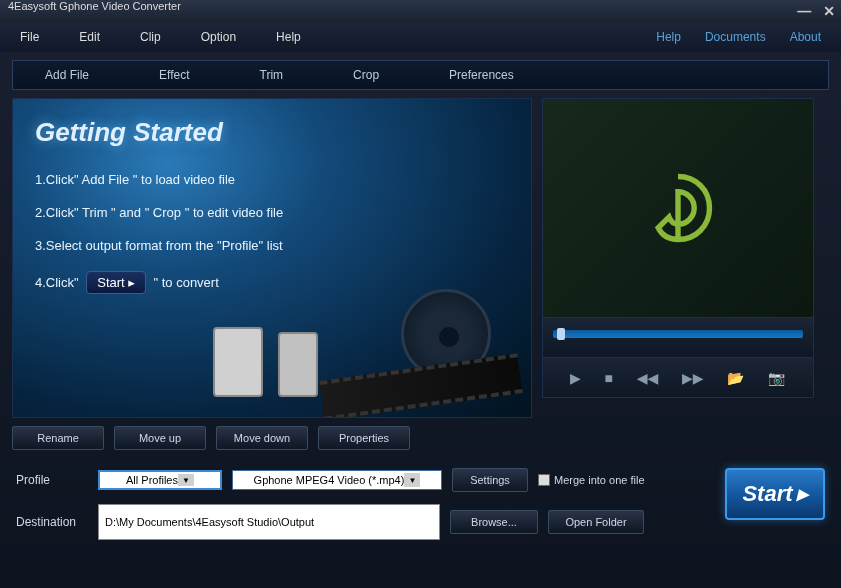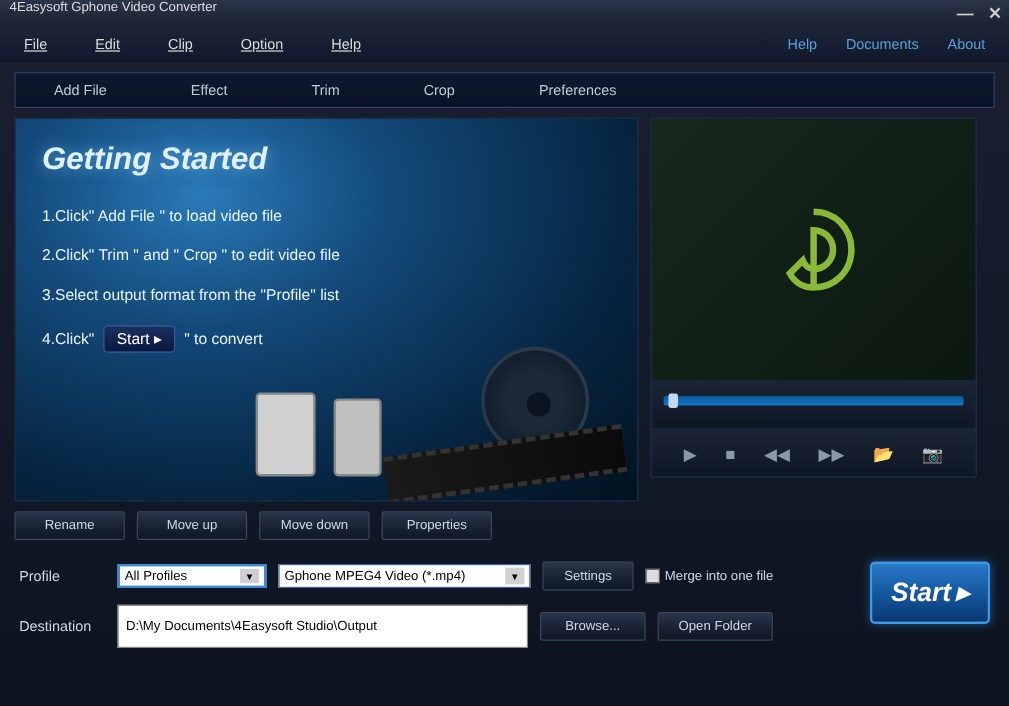--- a/index.html
+++ b/index.html
@@ -2,21 +2,21 @@
 <html><head>
 <meta charset="utf-8">
 <style>
 * { margin: 0; padding: 0; box-sizing: border-box; font-family: Arial, sans-serif; }
 body { background: #000; width: 841px; height: 588px; overflow: hidden; }
 .window { width: 841px; height: 588px; background: linear-gradient(180deg, #1a2030 0%, #0d1420 100%); position: relative; }
 .titlebar { height: 22px; background: linear-gradient(180deg, #2a3548 0%, #1a2230 100%); display: flex; align-items: flex-start; padding: 0 8px; color: #ddd; font-size: 11px; position: relative; }
 .titlebar-controls { position: absolute; right: 6px; top: 3px; display: flex; gap: 12px; }
 .titlebar-controls span { color: #ccc; font-size: 14px; cursor: pointer; font-weight: bold; }
 .menubar { height: 30px; background: linear-gradient(180deg, #1c2638 0%, #10182a 100%); display: flex; align-items: center; padding: 0 20px; gap: 40px; color: #ddd; font-size: 12px; }
-.menubar-left { display: flex; gap: 40px; text-decoration: underline; }
+.menubar-left { display: flex; gap: 40px; }
 .menubar-right { margin-left: auto; display: flex; gap: 24px; }
 .menubar-right span { color: #5aa0d8; cursor: pointer; }
 .menubar span { cursor: pointer; }
 .content { padding: 8px 12px; }
 .toolbar { height: 30px; background: linear-gradient(180deg, #0e1a2e 0%, #081224 100%); border: 1px solid #2a4060; display: flex; align-items: center; padding: 0 32px; gap: 70px; color: #bcd; font-size: 12px; margin-bottom: 8px; }
 .toolbar span { cursor: pointer; }
 .main-area { display: flex; gap: 10px; }
 .left-panel { width: 520px; }
 .welcome { height: 320px; background: radial-gradient(ellipse at 30% 20%, #2a7ab8 0%, #134a7a 30%, #062440 70%, #02121f 100%); border: 1px solid #1a3050; padding: 18px 22px; color: #fff; position: relative; overflow: hidden; }
 .welcome h1 { font-size: 26px; font-weight: bold; font-style: italic; color: #e0f0ff; margin-bottom: 24px; text-shadow: 0 0 12px rgba(120,200,255,0.6); }
@@ -35,21 +35,21 @@
 .logo svg { width: 100%; height: 100%; }
 .seek-area { height: 40px; background: linear-gradient(180deg, #1a2434 0%, #0e1724 100%); border: 1px solid #1a3050; border-top: none; padding: 12px 10px; }
 .seek-bar { height: 8px; background: linear-gradient(180deg, #0a5a9a 0%, #1478c8 100%); border-radius: 2px; position: relative; }
 .seek-thumb { position: absolute; left: 4px; top: -2px; width: 8px; height: 12px; background: #c0d8f0; border-radius: 2px; }
 .player-controls { height: 40px; background: linear-gradient(180deg, #1a2434 0%, #0e1724 100%); border: 1px solid #1a3050; border-top: none; display: flex; align-items: center; justify-content: space-around; padding: 0 15px; }
 .pc-btn { color: #8899aa; font-size: 14px; cursor: pointer; }
 .bottom-section { margin-top: 18px; padding: 0 4px; display: flex; gap: 12px; }
 .bottom-left { flex: 1; }
 .bottom-row { display: flex; align-items: center; gap: 10px; margin-bottom: 12px; }
 .bottom-label { color: #d0d8e8; font-size: 12px; width: 72px; }
-.dropdown { background: #fff; border: 1px solid #3a6aa0; height: 20px; font-size: 11px; padding: 2px 4px; display: flex; align-items: center; justify-content: space-between; }
+.dropdown { background: #fff; border: 1px solid #3a6aa0; height: 20px; font-size: 11px; padding: 2px 4px; display: flex; align-items: center; justify-content: center; }
 .dropdown.blue { background: #fff; border: 2px solid #3a8ad8; }
 .dropdown-arrow { background: #d0d0d0; width: 16px; height: 100%; display: flex; align-items: center; justify-content: center; font-size: 8px; }
 .input-field { background: #fff; border: 1px solid #888; height: 36px; font-size: 11px; padding: 2px 6px; flex: 1; }
 .checkbox-wrap { display: flex; align-items: center; gap: 4px; color: #d0d8e8; font-size: 11px; }
 .checkbox { width: 12px; height: 12px; background: #ddd; border: 1px solid #666; }
 .start-button { width: 100px; height: 52px; background: linear-gradient(180deg, #2a7ac8 0%, #1458a0 50%, #0a3870 100%); border: 2px solid #3a9ae8; border-radius: 4px; color: #fff; font-size: 22px; font-weight: bold; font-style: italic; cursor: pointer; display: flex; align-items: center; justify-content: center; gap: 4px; box-shadow: 0 0 8px rgba(40,120,200,0.6); }
 </style>
 </head>
 <body>
 

